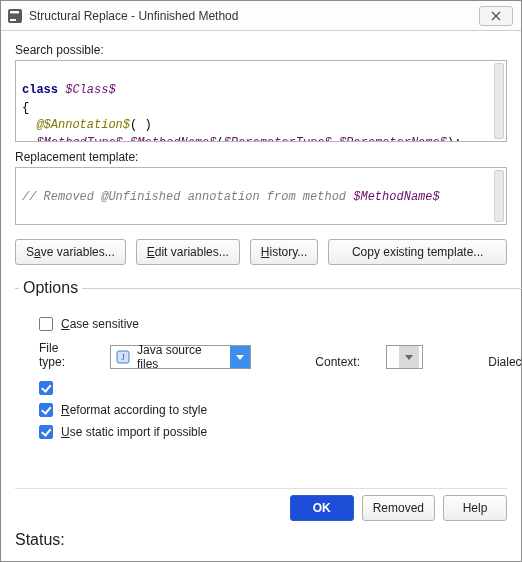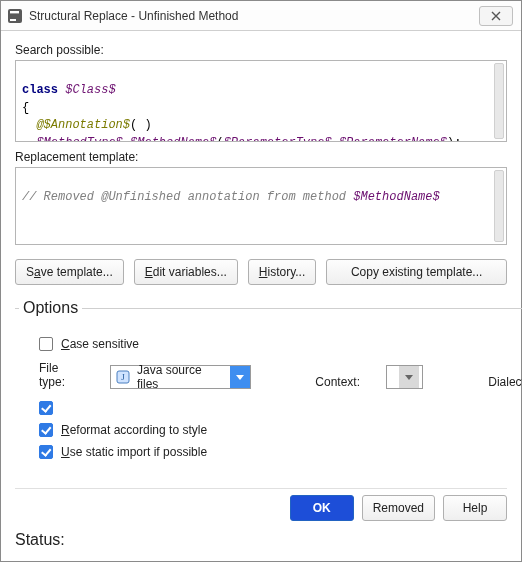--- a/index.html
+++ b/index.html
@@ -68,21 +68,21 @@
   }
   .code-scroll {
     position: absolute;
     top: 2px; right: 2px; bottom: 2px;
     width: 10px;
     background: #e8e8e8;
     border: 1px solid #d0d0d0;
     border-radius: 2px;
   }
   .search-area { height: 82px; }
-  .repl-area  { height: 78px; }
+  .repl-area  { height: 58px; }
   .tok-kw { color: #00007f; font-weight: bold; }
   .tok-var { color: #6a0d6e; font-style: italic; }
   .tok-ann { color: #7b7b00; font-style: italic; }
   .tok-punc { color: #000; }
   .tok-comment { color: #808080; font-style: italic; }
   .btn-row {
     display: flex;
     gap: 10px;
     margin: 14px 0 10px 0;
   }
@@ -233,21 +233,21 @@
 <div class="code-scroll"></div></div>
 
     <div class="section-label" style="margin-top:8px">
       <span>Replacement template:</span>
     </div>
     <div class="code-area repl-area">
 <span class="tok-comment">// Removed @Unfinished annotation from method </span><span class="tok-var">$MethodName$</span><div class="code-scroll"></div></div>
 
     <div class="btn-row">
       <button class="std">
-        <span>S</span><span class="u">a</span><span>ve template...</span>
+        <span>S</span><span class="u">a</span><span>ve variables...</span>
       </button>
       <button class="std">
         <span></span><span class="u">E</span><span>dit variables...</span>
       </button>
       <button class="std">
         <span></span><span class="u">H</span><span>istory...</span>
       </button>
       <button class="std copy-btn">
         <span>Copy existing template...</span>
       </button>

